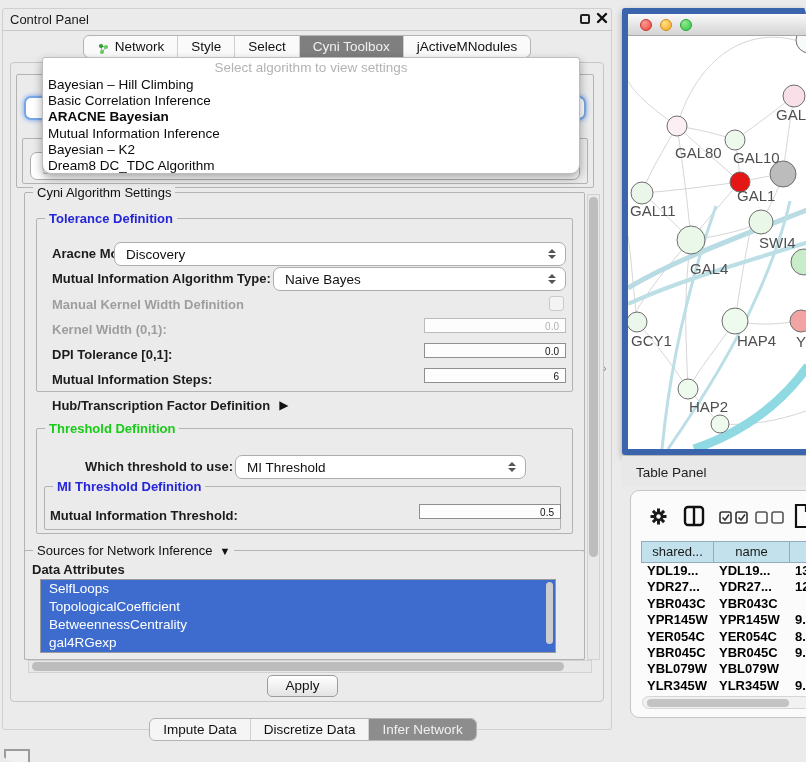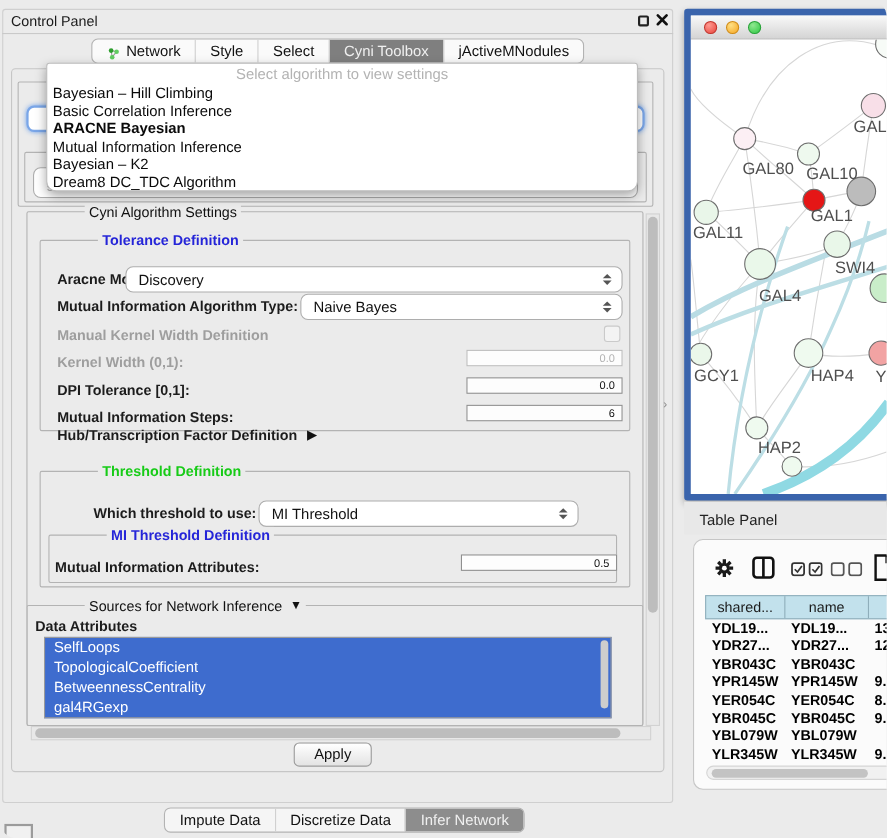--- a/index.html
+++ b/index.html
@@ -28,21 +28,21 @@
   .tab:first-child { border-left:none; }
   .tab.active { background:#7f7f7f; color:#f0f0f0; }
 
   
   .inset { left:10px; top:62px; width:594px; height:640px; background:#ebebeb;
            border:1px solid #c6c6c6; border-radius:4px; }
 
   
   .gbox { border:1px solid #b3b3b3; border-radius:2px; background:transparent; }
   .gbox-label { position:absolute; top:-8px; left:8px; background:#ebebeb; padding:0 4px;
-                font-size:13px; color:#111; white-space:nowrap;margin-left:44px; }
+                font-size:13px; color:#111; white-space:nowrap; }
   .combo { background:#fff; border:1px solid #adadad; border-radius:7px; height:24px;
            display:flex; align-items:center; }
   .combo-text { font-size:13.5px; color:#111; padding-left:11px; flex:1; white-space:nowrap; overflow:hidden; }
   .combo-arrows { width:18px; display:flex; flex-direction:column; align-items:center; gap:2px; margin-right:4px; }
   .combo-arrows i { display:block; width:0; height:0; border-left:4px solid transparent; border-right:4px solid transparent; }
   .combo-arrows i.up { border-bottom:4px solid #555; }
   .combo-arrows i.dn { border-top:4px solid #555; }
   .combo.focusring { border:2px solid #7aa6e8; box-shadow:0 0 5px rgba(90,150,235,.9); }
   .combo .ghost { color:#b9b9b9; }
 
@@ -202,40 +202,40 @@
 
   <span class="abs lbl dis" style="left:52px;top:322px;">Kernel Width (0,1):</span>
   <div class="abs field dis" style="left:424px;top:318px;width:142px;">0.0</div>
 
   <span class="abs lbl" style="left:52px;top:347px;">DPI Tolerance [0,1]:</span>
   <div class="abs field" style="left:424px;top:343px;width:142px;">0.0</div>
 
   <span class="abs lbl" style="left:52px;top:372px;">Mutual Information Steps:</span>
   <div class="abs field" style="left:424px;top:368px;width:142px;">6</div>
 
-  <div class="abs" style="left:52px;top:388px;display:flex;gap:9px;align-items:flex-start;">
+  <div class="abs" style="left:52px;top:398px;display:flex;gap:9px;align-items:flex-start;">
     <span class="lbl">Hub/Transcription Factor Definition</span>
     <span class="tri">▶</span>
   </div>
 
   <div class="abs gbox" style="left:36px;top:428px;width:537px;height:106px;">
     <span class="gbox-label t-green">Threshold Definition</span>
   </div>
   <span class="abs lbl" style="left:85px;top:459px;">Which threshold to use:</span>
   <div class="abs combo" style="left:235px;top:455px;width:291px;">
     <span class="combo-text">MI Threshold</span>
     <span class="combo-arrows">
         <i class="up"></i>
         <i class="dn"></i>
       </span>
   </div>
   <div class="abs gbox" style="left:44px;top:486px;width:517px;height:44px;">
     <span class="gbox-label t-blue">MI Threshold Definition</span>
   </div>
-  <span class="abs lbl" style="left:50px;top:508px;">Mutual Information Attributes:</span>
+  <span class="abs lbl" style="left:50px;top:508px;">Mutual Information Threshold:</span>
   <div class="abs field" style="left:419px;top:504px;width:142px;">0.5</div>
 
   <div class="abs gbox" style="left:24px;top:550px;width:561px;height:110px;border-bottom:none;">
     <span class="gbox-label" style="display:flex;gap:7px;align-items:center;">
       <span>Sources for Network Inference</span>
       <span class="tri" style="font-size:11px;">▼</span>
     </span>
   </div>
   <span class="abs lbl" style="left:32px;top:562px;">Data Attributes</span>
   <div class="abs srclist" style="left:40px;top:579px;width:516px;height:74px;">
@@ -249,21 +249,21 @@
 
   <div class="abs vscroll" style="left:587px;top:194px;height:466px;">
     <div class="vthumb"></div>
   </div>
   <div class="abs hscroll" style="left:28px;top:660px;width:564px;">
     <div class="hthumb" style="width:532px;"></div>
   </div>
 
   <div class="abs apply-btn">Apply</div>
 
-  <div class="abs tabbar-wrap" style="top:734px;padding-left:12px;">
+  <div class="abs tabbar-wrap" style="top:718px;padding-left:12px;">
     <div class="tabbar" style="background:#f5f5f5;">
       <div class="tab">
         <span>Impute Data</span>
       </div>
       <div class="tab">
         <span>Discretize Data</span>
       </div>
       <div class="tab active" style="background:#8d8d8d;">
         <span>Infer Network</span>
       </div>

